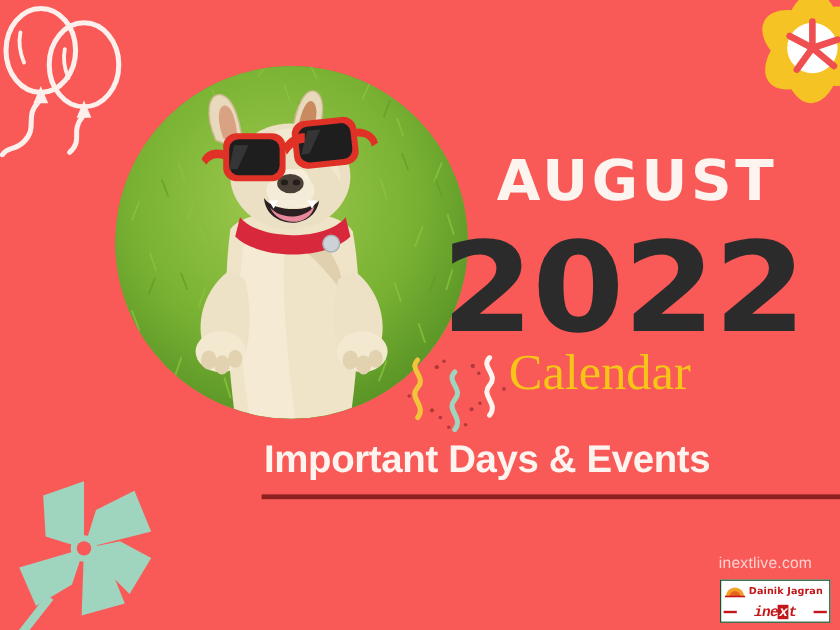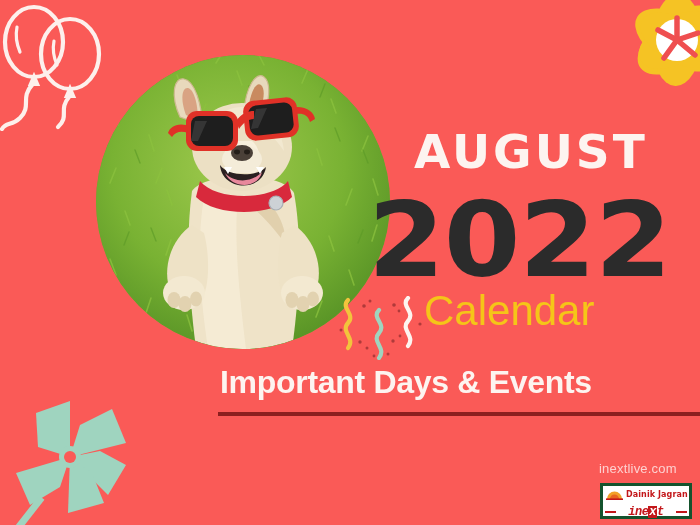--- a/index.html
+++ b/index.html
@@ -45,21 +45,21 @@
   .year{
     position:absolute;left:368px;top:188px;
     font-family:"DejaVu Sans", sans-serif;
     font-weight:700;font-size:104px;letter-spacing:-1px;
     color:#2b2b2b;line-height:1;
     transform:scaleX(1.06);transform-origin:left top;
     white-space:nowrap;
   }
   .calendar-word{
     position:absolute;left:424px;top:290px;
-    font-family:Liberation Sans, sans-serif;
+    font-family:Liberation Serif, serif;
     font-weight:400;font-size:42px;
     color:#f5c518;line-height:1;
     white-space:nowrap;
   }
   .subtitle{
     position:absolute;left:220px;top:366px;
     font-family:Liberation Sans, sans-serif;
     font-weight:700;font-size:32px;letter-spacing:-0.3px;
     color:#fdf4f0;line-height:1;
     white-space:nowrap;
@@ -72,21 +72,21 @@
   
   .wm-url{
     position:absolute;left:599px;top:461px;
     font-family:"Liberation Sans", sans-serif;
     font-size:13px;letter-spacing:0.2px;
     color:rgba(255,255,255,0.72);
     white-space:nowrap;
   }
   .wm-logo{
     position:absolute;left:600px;top:483px;width:92px;height:36px;
-    background:#ffffff;border:3px solid #14532d;
+    background:#ffffff;border:1px solid #14532d;
     box-sizing:border-box;
   }
   .wm-top{
     position:relative;height:17px;display:flex;align-items:center;
     padding-left:3px;gap:3px;
   }
   .wm-sun{width:17px;height:11px;flex:0 0 auto;}
   .wm-jagran{
     font-family:"DejaVu Sans", sans-serif;
     font-weight:700;font-size:8px;color:#c3171a;

